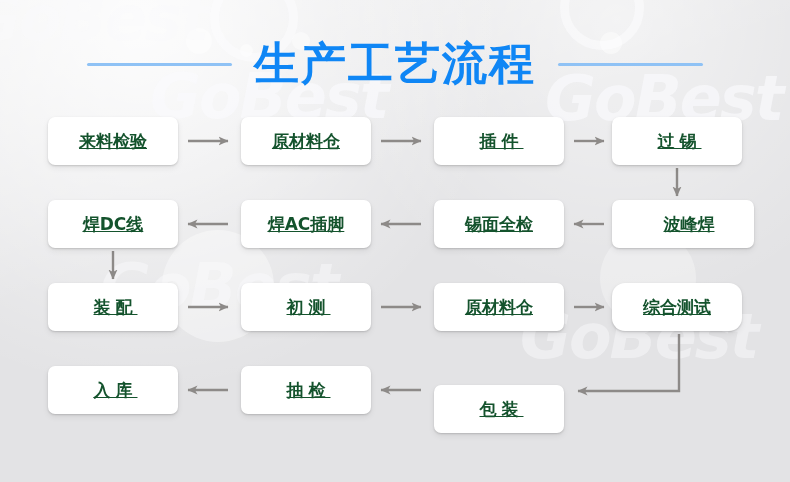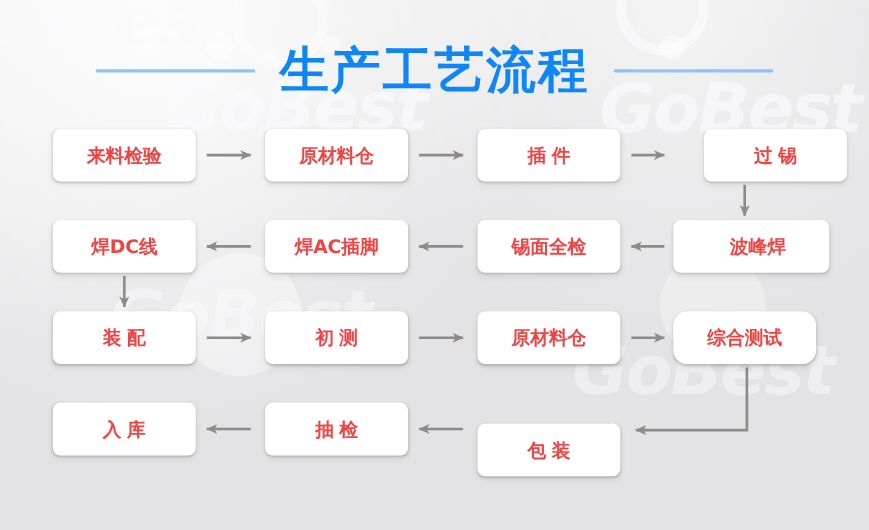--- a/index.html
+++ b/index.html
@@ -97,22 +97,23 @@
     border-radius: 7px;
     box-shadow: 0 1px 2px rgba(0,0,0,0.16), 0 3px 6px rgba(0,0,0,0.07);
     display: flex;
     align-items: center;
     justify-content: center;
   }
   .node-label {
     font-family: "DejaVu Sans", sans-serif;
     font-size: 17px;
     font-weight: bold;
-    color: #ef4444;
+    color: #14532d;
     white-space: nowrap;
+    text-decoration: underline;
   }
   .node-label.spaced { letter-spacing: 5px; text-indent: 5px; }
 
   
   .conn { position: absolute; pointer-events: none; }
   .conn svg { display: block; overflow: visible; }
 </style>
 </head>
 <body>
 
@@ -208,21 +209,21 @@
 
   <div class="node" style="left:48px; top:117px;">
     <span class="node-label">来料检验</span>
   </div>
   <div class="node" style="left:241px; top:117px;">
     <span class="node-label">原材料仓</span>
   </div>
   <div class="node" style="left:434px; top:117px;">
     <span class="node-label spaced">插件</span>
   </div>
-  <div class="node" style="left:640px; top:117px;align-items:center;">
+  <div class="node" style="left:612px; top:117px;align-items:center;">
     <span class="node-label spaced">过锡</span>
   </div>
 
   <div class="node" style="left:241px; top:200px;">
     <span class="node-label">焊AC插脚</span>
   </div>
   <div class="node" style="left:48px; top:200px;">
     <span class="node-label">焊DC线</span>
   </div>
   <div class="node" style="left:434px; top:200px;">

